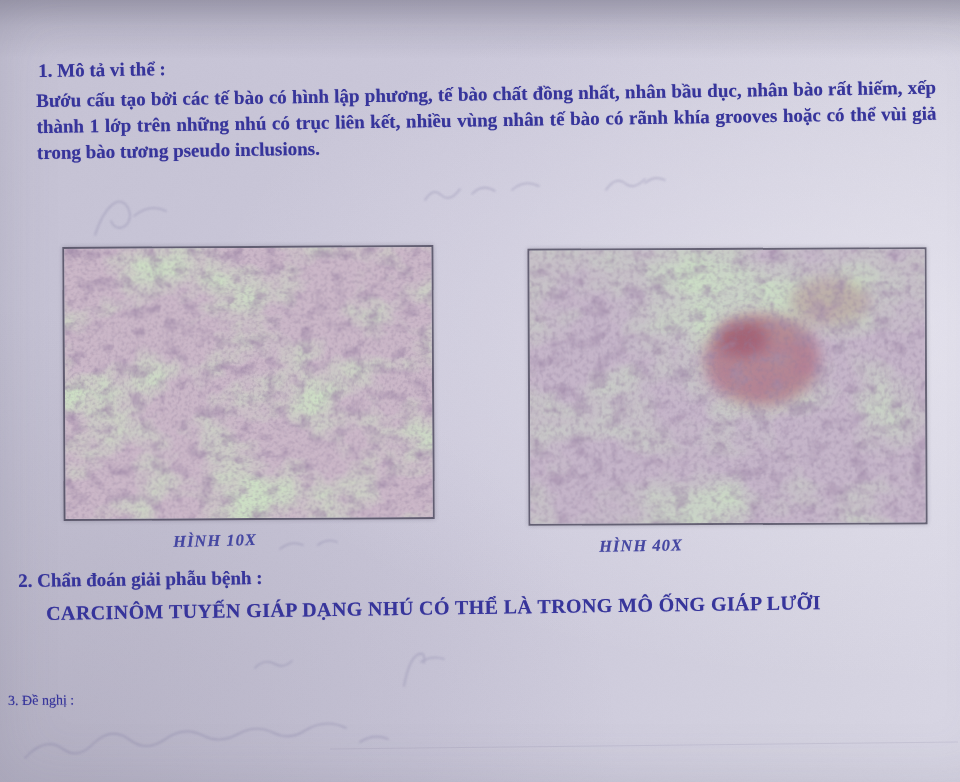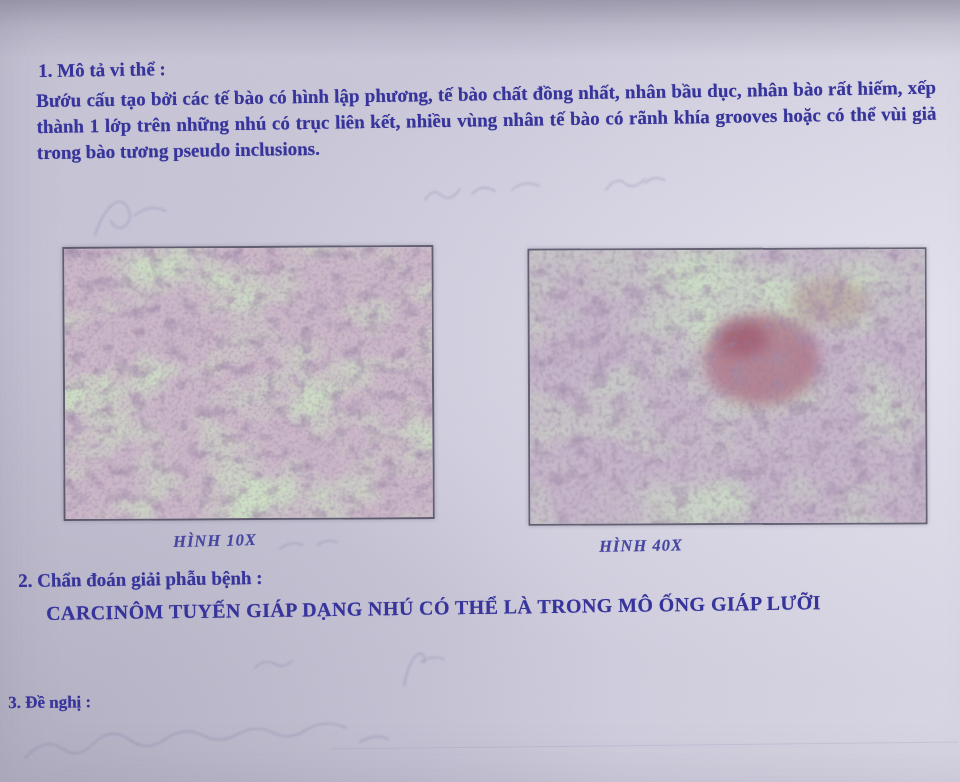--- a/index.html
+++ b/index.html
@@ -38,21 +38,21 @@
             text-shadow:0 0 0.7px rgba(69,71,162,0.5);
             text-align:center; }
   .cap1{ left:65px; top:531px; width:300px; transform:rotate(-1.5deg);}
   .cap2{ left:530px; top:536px; width:222px; transform:rotate(-1deg);}
 
   .h2{ left:18px; top:570px; font-size:19px; font-weight:bold;
        transform:rotate(-0.7deg); transform-origin:left top;}
   .diagnosis{ left:46px; top:602px; font-size:20px; font-weight:bold;
               letter-spacing:0.4px; white-space:nowrap;
               transform:rotate(-0.8deg); transform-origin:left top;}
-  .h3{ left:8px; top:693px; font-size:17px; font-weight:bold;
+  .h3{ left:8px; top:693px; font-size:14px; font-weight:normal;
        transform:rotate(-0.5deg); transform-origin:left top;}
 
   #overlay{ position:absolute; left:0; top:0; pointer-events:none; }
 </style>
 </head>
 <body>
 
 <div id="page">
 
   <div class="abs h1 ink">1. Mô tả vi thể :</div>

